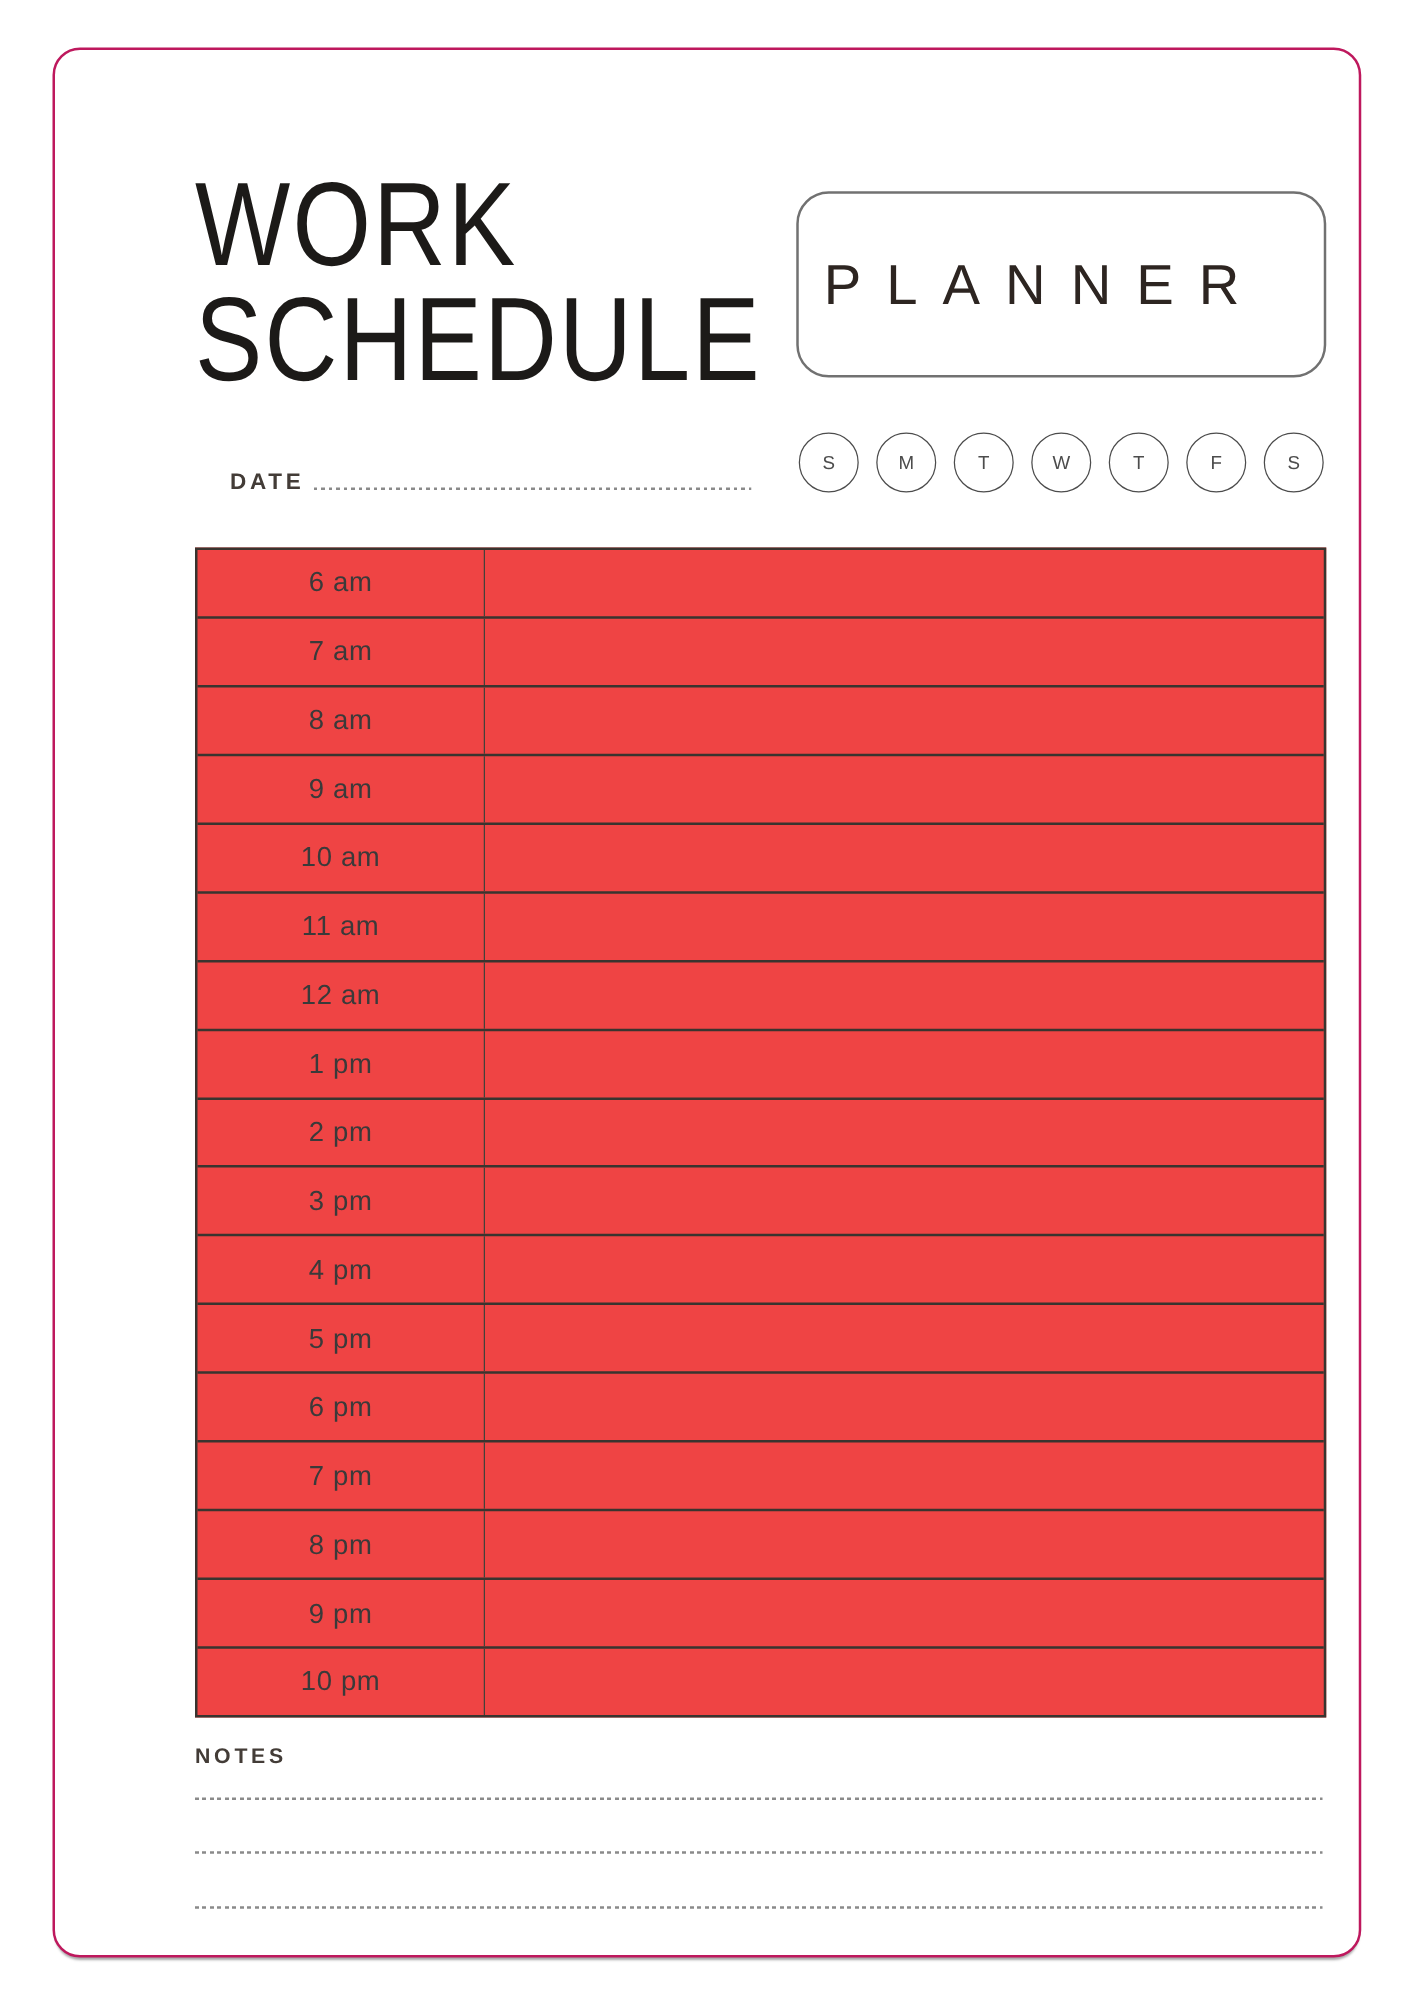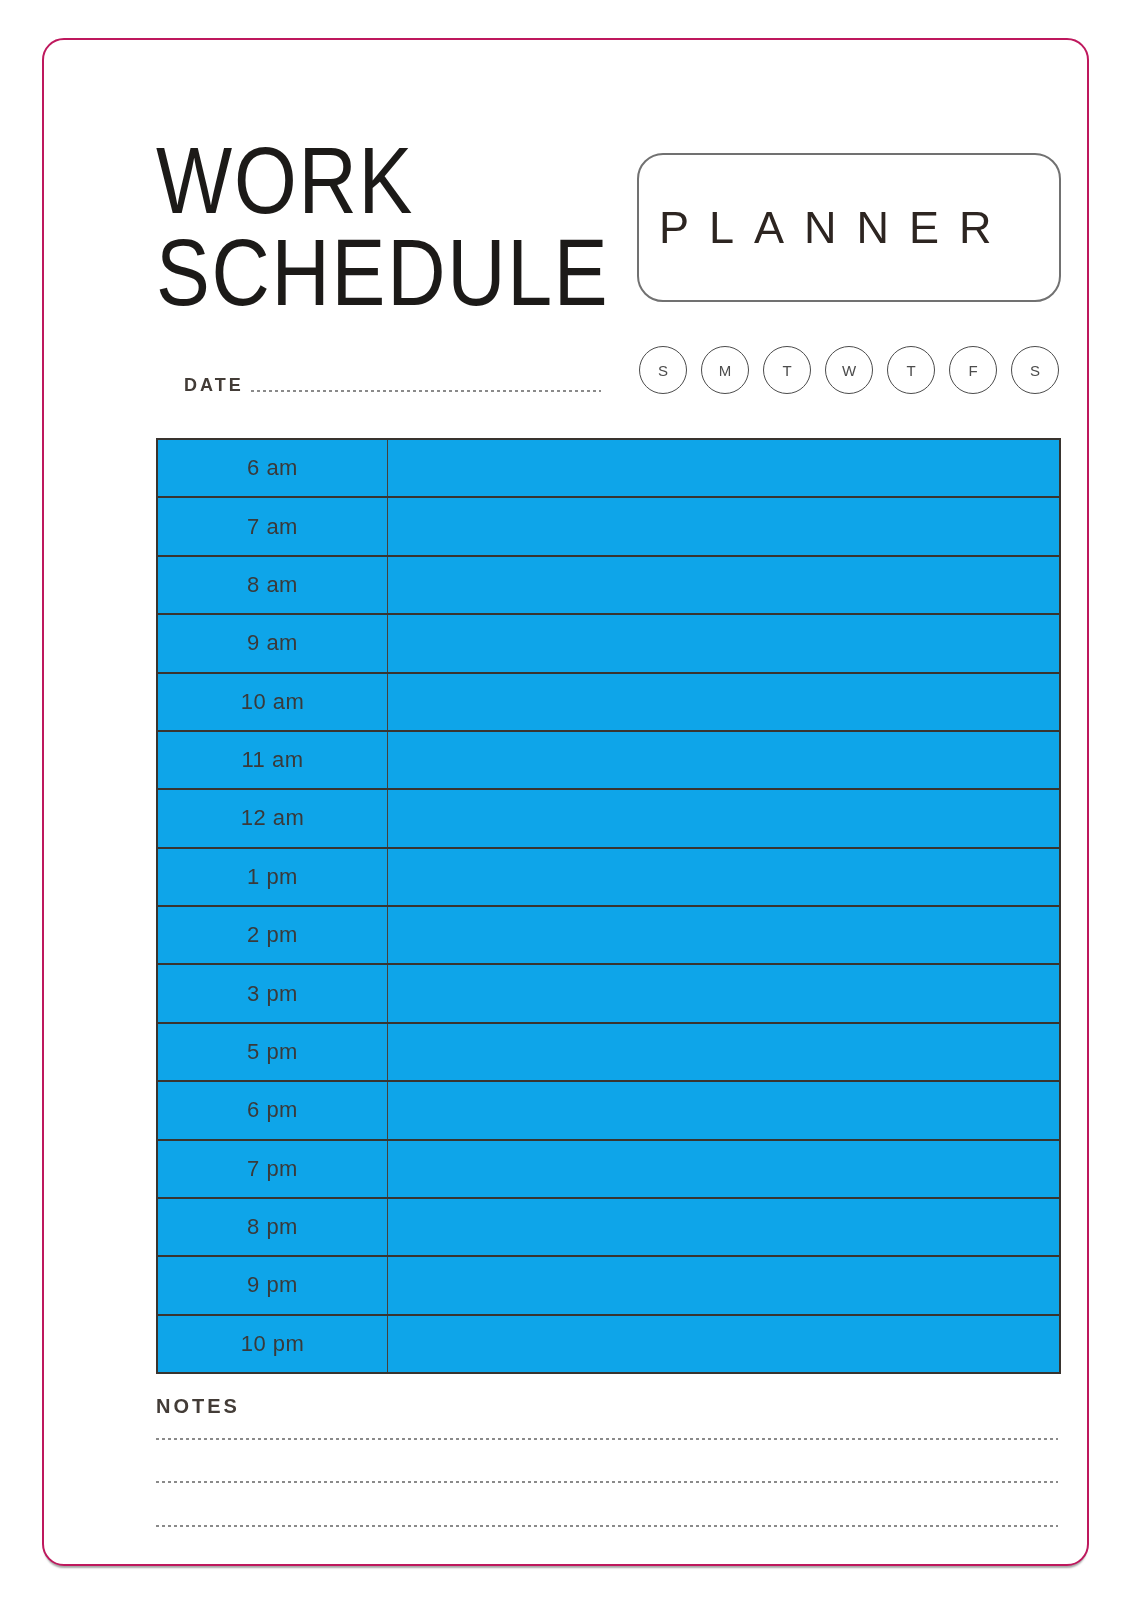--- a/index.html
+++ b/index.html
@@ -42,34 +42,34 @@
   }
   .dash-line{
     position:absolute;height:2px;
     background:repeating-linear-gradient(to right,#8a8a8a 0 3px,transparent 3px 6px);
   }
   .date-line{left:207px;top:350px;width:350px;}
   
   .grid{
     position:absolute;left:112px;top:398px;width:905px;height:936px;
     border:2.5px solid #39342f;box-sizing:border-box;
-    display:flex;flex-direction:column;background:#0ea5e9;
+    display:flex;flex-direction:column;background:#ef4444;
   }
   .grid-row{flex:1;display:flex;}
   .grid-row:not(:last-child){border-bottom:2px solid #39342f;}
   .time-cell{
     width:230px;box-sizing:border-box;border-right:1.5px solid #45403a;
     display:flex;align-items:center;justify-content:center;
     font-size:22px;color:#3a3a3a;letter-spacing:.5px;
   }
   .entry-cell{flex:1;}
   
   .notes-label{
     position:absolute;left:112px;top:1355px;
-    font-size:20px;font-weight:700;letter-spacing:3px;color:#433c37;
+    font-size:17px;font-weight:700;letter-spacing:3px;color:#433c37;
   }
   .note-1{left:112px;top:1398px;width:902px;}
   .note-2{left:112px;top:1441px;width:902px;}
   .note-3{left:112px;top:1485px;width:902px;}
 </style>
 </head>
 <body>
 
 <div class="sheet">
 
@@ -144,20 +144,24 @@
       </div>
     <div class="grid-row">
         <div class="time-cell">2 pm</div>
         <div class="entry-cell"></div>
       </div>
     <div class="grid-row">
         <div class="time-cell">3 pm</div>
         <div class="entry-cell"></div>
       </div>
     <div class="grid-row">
+        <div class="time-cell">4 pm</div>
+        <div class="entry-cell"></div>
+      </div>
+    <div class="grid-row">
         <div class="time-cell">5 pm</div>
         <div class="entry-cell"></div>
       </div>
     <div class="grid-row">
         <div class="time-cell">6 pm</div>
         <div class="entry-cell"></div>
       </div>
     <div class="grid-row">
         <div class="time-cell">7 pm</div>
         <div class="entry-cell"></div>

